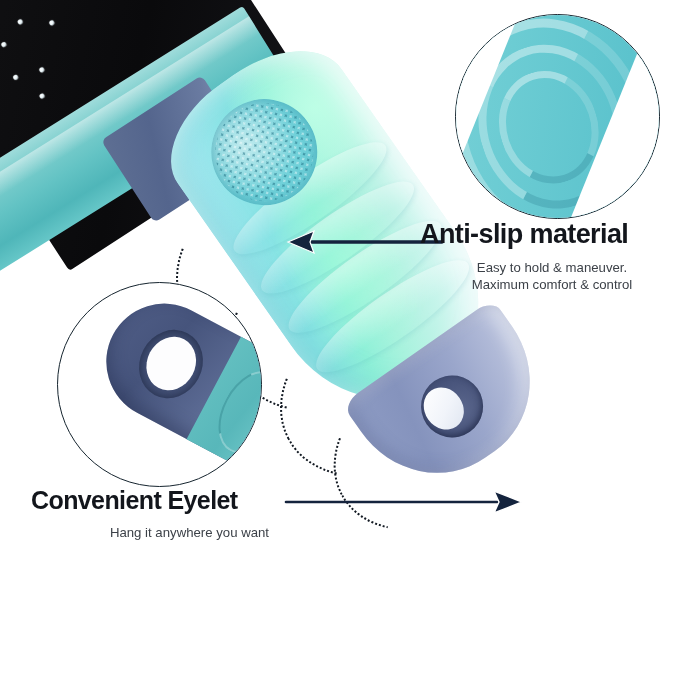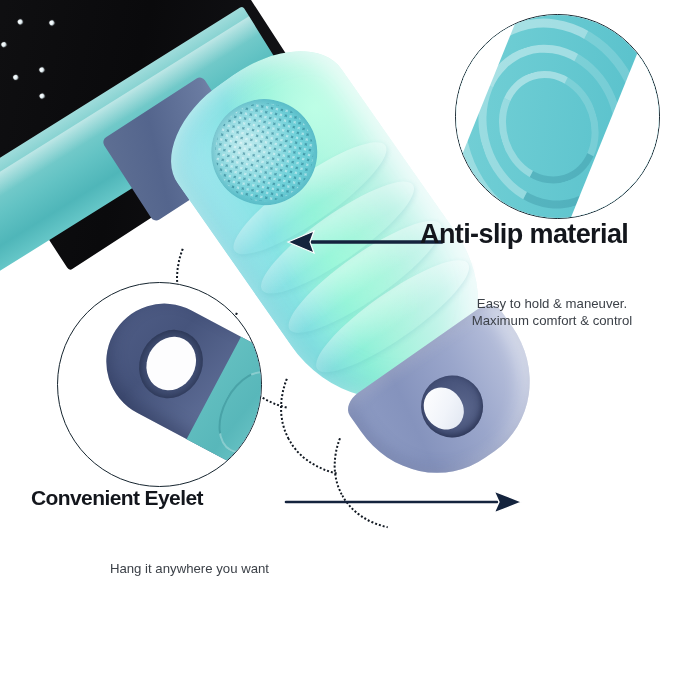--- a/index.html
+++ b/index.html
@@ -320,36 +320,35 @@
     letter-spacing: -0.6px;
     white-space: nowrap;
   }
   .callout-sub {
     position: absolute;
     color: #3c4148;
     font-size: 13.2px;
     line-height: 17px;
     text-align: center;
     white-space: pre-line;
-    margin-top: 36px;
   }
   #antislip-title {
     left: 420px;
     top: 219px;
     font-size: 27px;
   }
   #antislip-sub {
     left: 432px;
     top: 259px;
     width: 240px;
   }
   #eyelet-title {
     left: 31px;
     top: 486px;
-    font-size: 21px;
+    font-size: 25px;
   }
   #eyelet-sub {
     left: 31px;
     top: 524px;
     width: 238px;
     text-align: right;
   }
 
   
   #bottom-banner {

